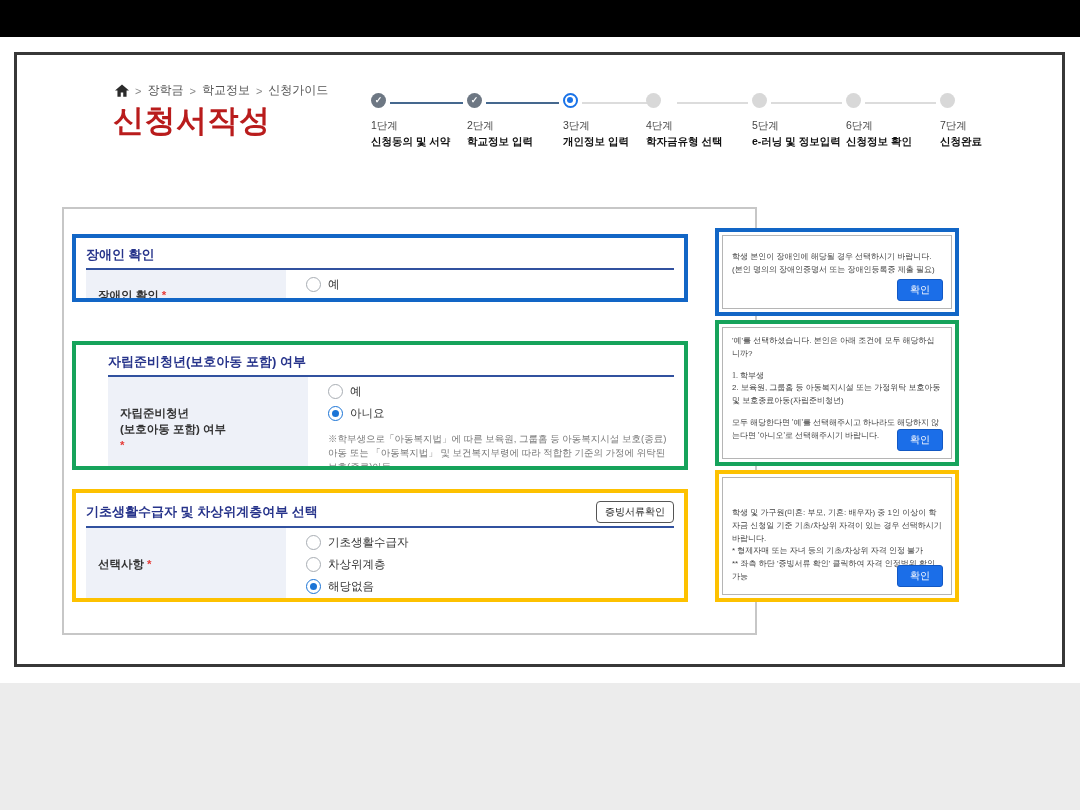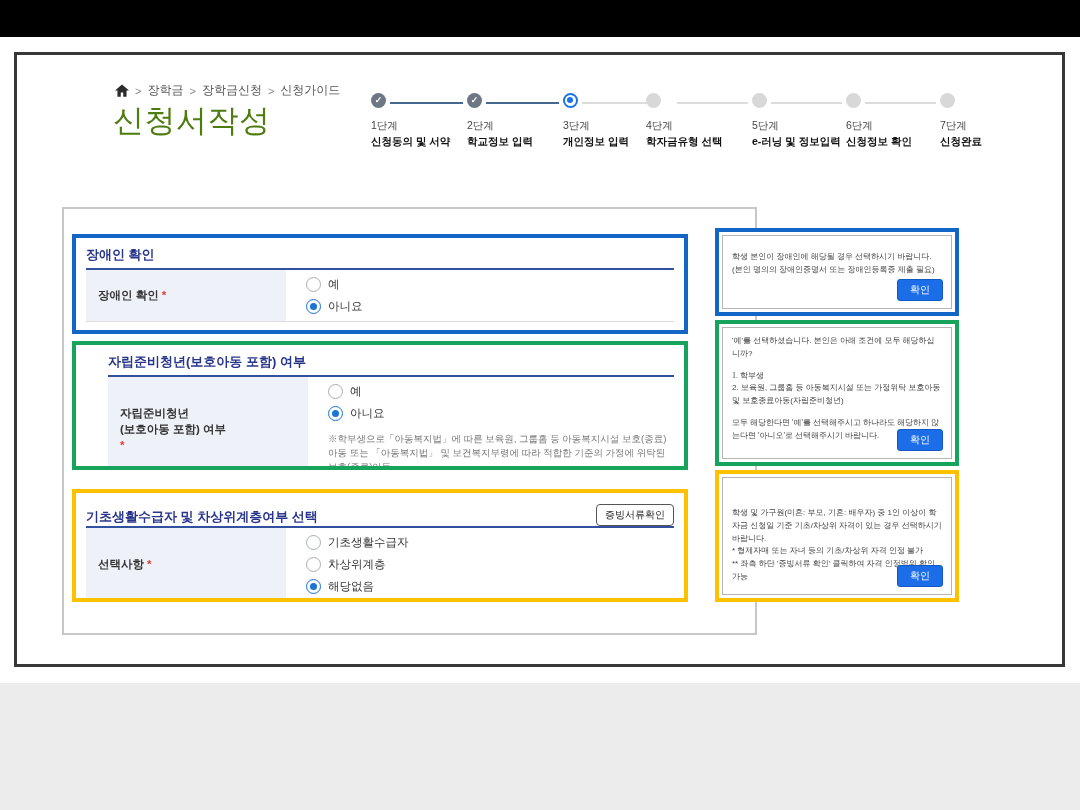--- a/index.html
+++ b/index.html
@@ -10,21 +10,21 @@
   .bottom-strip { position:absolute; left:0; top:683px; width:1080px; height:127px; background:#ececec; }
 
   .window { position:absolute; left:14px; top:52px; width:1051px; height:615px; background:#fff; border:3px solid #383838; }
 
   
   .breadcrumb { position:absolute; left:115px; top:82px; display:flex; align-items:center; gap:6px; font-size:12px; color:#555; }
   .breadcrumb .home { width:14px; height:13px; display:inline-block; }
   .breadcrumb .sep { color:#888; font-size:11px; }
   .breadcrumb .bc-item { color:#555; text-decoration:none; }
 
-  .page-title { position:absolute; left:113px; top:100px; font-size:31px; font-weight:400; color:#4d7c0f; letter-spacing:0.5px; }
+  .page-title { position:absolute; left:113px; top:100px; font-size:31px; font-weight:700; color:#b91c1c; letter-spacing:0.5px; }
 
   
   .steps { position:absolute; left:365px; top:93px; width:665px; height:62px; }
   .steps .line { position:absolute; top:9px; height:2px; }
   .steps .line.dark { background:#45688e; }
   .steps .line.light { background:#dcdcdc; }
   .step { position:absolute; top:0; }
   .dot { width:15px; height:15px; border-radius:50%; position:relative; }
   .dot[data-state="done"] { background:#6d7783; }
   .dot[data-state="done"] .chk { display:block; position:absolute; left:0; top:0; width:15px; height:15px;
@@ -35,25 +35,25 @@
   .dot[data-state="current"]::after { content:""; position:absolute; left:2px; top:2px; width:6px; height:6px; border-radius:50%; background:#1a73e8; }
   .step-labels { position:absolute; top:26px; white-space:nowrap; }
   .step-num { font-size:10.5px; color:#444; }
   .step-name { font-size:10.5px; font-weight:700; color:#111; margin-top:2px; }
 
   
   .form-container { position:absolute; left:62px; top:207px; width:695px; height:428px; border:2px solid #c7c7c7; background:#fff; }
 
   
   .sec { position:absolute; left:72px; width:616px; background:#fff; padding:4px 10px 0 10px; overflow:hidden; }
-  .sec1 { top:234px; height:100px; border:4px solid #1266c6; }
+  .sec1 { top:234px; height:68px; border:4px solid #1266c6; }
   .sec2 { top:341px; height:129px; border:4px solid #16a35b;padding-left:32px; }
   .sec3 { top:489px; height:113px; border:4px solid #fdc100; }
   .sec-head { display:flex; align-items:center; justify-content:space-between; height:28px; border-bottom:2px solid #31519f; }
-  .sec3 .sec-head { height:31px;align-items:flex-end; }
+  .sec3 .sec-head { height:31px; }
   .sec-title { font-size:13px; font-weight:700; color:#27348b; }
   .doc-btn { font-size:10px; color:#222; background:#fff; border:1px solid #555; border-radius:4px; padding:3px 8px; cursor:pointer; font-family:inherit; }
   .sec-row { display:flex; border-bottom:1px solid #ddd; margin-bottom:7px; }
   .cell-label { width:200px; background:#eef1f8; display:flex; flex-direction:column; justify-content:center; padding:6px 6px 6px 12px; font-size:11.5px; font-weight:700; color:#333; line-height:1.4; }
   .req { color:#e53935; margin-left:3px; font-weight:700; }
   .cell-content { flex:1; padding:7px 0 7px 20px; display:flex; flex-direction:column; justify-content:center; gap:7px; }
   .radio-opt { display:flex; align-items:center; cursor:pointer; }
   .radio { width:15px; height:15px; border-radius:50%; border:1.5px solid #a8adb3; background:#fff; position:relative; flex:none; }
   .radio[data-on="true"] { border-color:#1b74d6; }
   .radio[data-on="true"]::after { content:""; position:absolute; left:2.5px; top:2.5px; width:7px; height:7px; border-radius:50%; background:#1b74d6; }
@@ -82,21 +82,21 @@
 
   <div class="breadcrumb">
     <span class="home">
       <svg viewBox="0 0 16 14" width="14" height="13">
           <path d="M8 0 L16 7 H13.2 V14 H9.4 V9.2 H6.6 V14 H2.8 V7 H0 Z" fill="#2b2b2b"></path>
         </svg>
     </span>
     <span class="sep">&gt;</span>
     <a class="bc-item">장학금</a>
     <span class="sep">&gt;</span>
-    <a class="bc-item">장학금신청</a>
+    <a class="bc-item">학교정보</a>
     <span class="sep">&gt;</span>
     <a class="bc-item">신청가이드</a>
   </div>
 
   <h1 class="page-title">신청서작성</h1>
 
   <div class="steps">
     <div class="line dark" style="left:25px;width:73px;"></div>
     <div class="line dark" style="left:121px;width:73px;"></div>
     <div class="line light" style="left:217px;width:72px;"></div>

